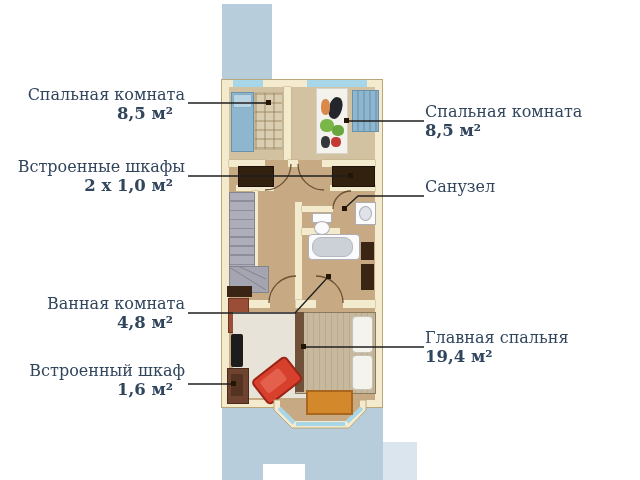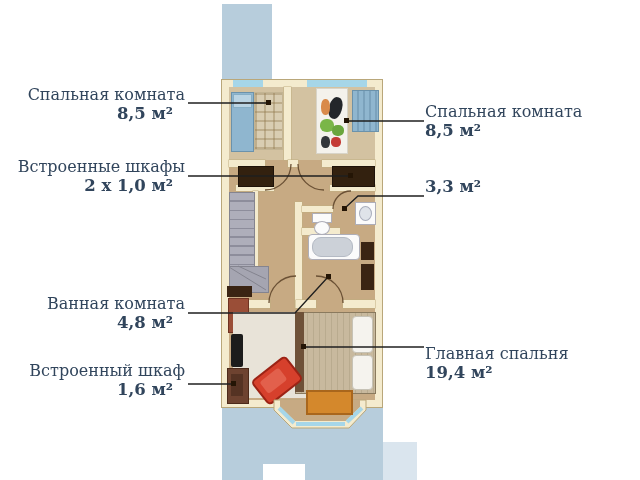--- a/index.html
+++ b/index.html
@@ -188,20 +188,20 @@
   <div class="label left" style="right:455px;top:361px;">
     <div class="lname">Встроенный шкаф</div>
     <div class="lval">1,6 м²</div>
   </div>
 
   <div class="label right" style="left:425px;top:102px;">
     <div class="lname">Спальная комната</div>
     <div class="lval">8,5 м²</div>
   </div>
   <div class="label right" style="left:425px;top:177px;">
-    <div class="lval">3,3 м²</div>
-  </div>
-  <div class="label right" style="left:425px;top:344px;">
+    <div class="lname">Санузел</div>
+  </div>
+  <div class="label right" style="left:425px;top:328px;">
     <div class="lname">Главная спальня</div>
     <div class="lval">19,4 м²</div>
   </div>
 
 </div>
 
 </body></html>

